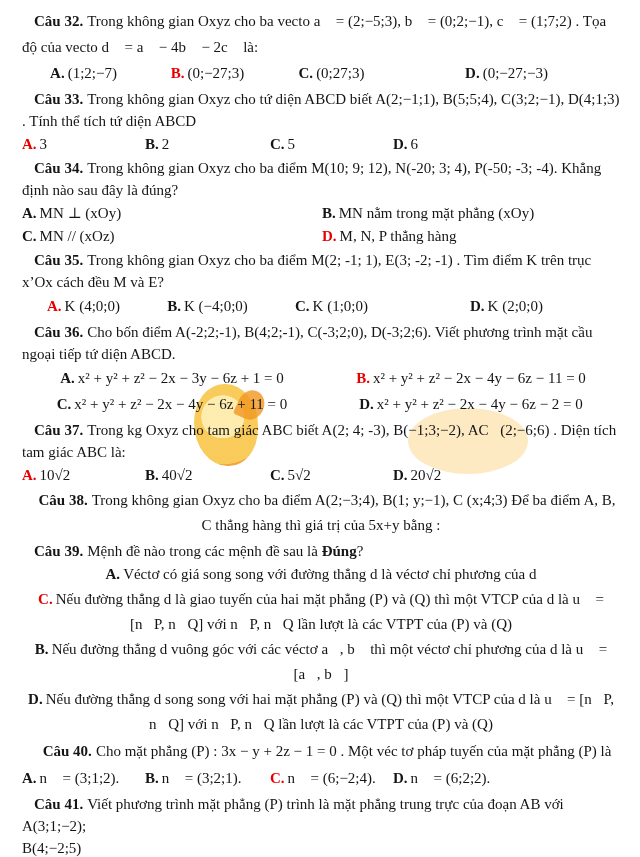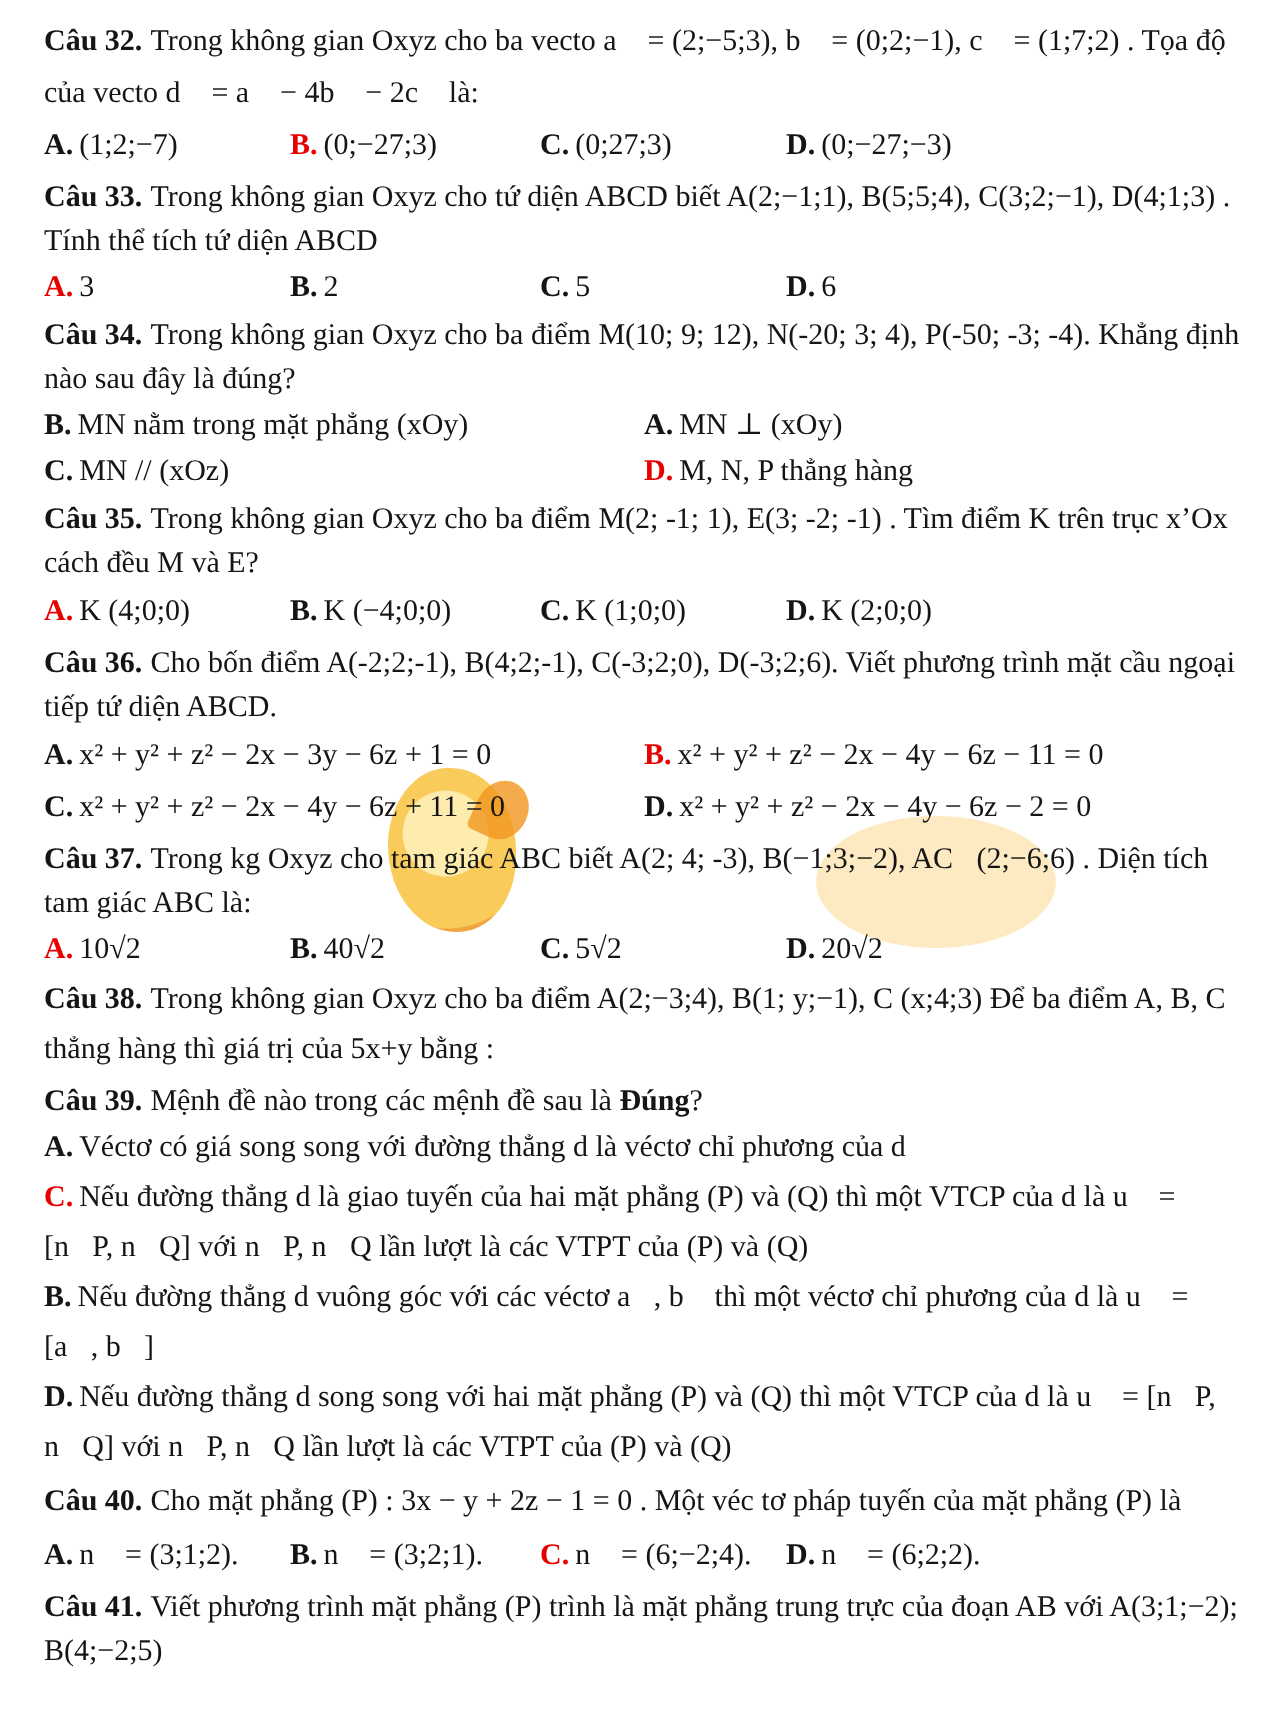--- a/index.html
+++ b/index.html
@@ -5,28 +5,28 @@
   html,body{margin:0;padding:0;}
   body{
     width:640px;height:857px;box-sizing:border-box;
     padding:8px 20px 6px 22px;background:#ffffff;color:#151515;
     font-family:"Liberation Serif","DejaVu Serif",serif;
     font-size:15px;line-height:22px;position:relative;overflow:hidden;
   }
   .content{position:relative;z-index:1;}
   .q{margin:0 0 2px 0;}
   .stem{margin:0;}
-  .qlab{font-weight:700;padding-right:4px;}
+  .qlab{font-weight:700;padding-right:4px;margin-left:12px;}
   .ak{font-weight:700;padding-right:3px;}
   .row4{display:grid;grid-template-columns:123px 125px 123px 1fr;margin:1px 0;}
   .row2{display:grid;grid-template-columns:300px 1fr;margin:1px 0;}
   .optline{margin:0;}
   .red{color:#e80000;}
   .roomy{line-height:26px;}
-  .tall{line-height:25px;}
+  .tall{line-height:25px;text-align:center;}
   
   .wm{position:absolute;left:0;top:0;width:640px;height:857px;z-index:0;pointer-events:none;}
   .wm-text{
     position:absolute;left:228px;top:386px;
     font-family:"DejaVu Sans",sans-serif;font-weight:bold;
     font-size:92px;line-height:92px;letter-spacing:3px;
     color:#f7a44c;opacity:0.48;
   }
   .wm-blob{
     position:absolute;left:408px;top:408px;width:120px;height:66px;
@@ -69,22 +69,22 @@
       <div class="ans"><b class="ak red">A.</b><span>3</span></div>
       <div class="ans"><b class="ak">B.</b><span>2</span></div>
       <div class="ans"><b class="ak">C.</b><span>5</span></div>
       <div class="ans"><b class="ak">D.</b><span>6</span></div>
     </div>
   </section>
 
   <section class="q">
     <p class="stem"><b class="qlab">Câu 34.</b><span>Trong không gian Oxyz cho ba điểm M(10; 9; 12), N(-20; 3; 4), P(-50; -3; -4). Khẳng định nào sau đây là đúng?</span></p>
     <div class="row2">
+      <div class="ans"><b class="ak">A.</b><span>MN ⊥ (xOy)</span></div>
       <div class="ans"><b class="ak">B.</b><span>MN nằm trong mặt phẳng (xOy)</span></div>
-      <div class="ans"><b class="ak">A.</b><span>MN ⊥ (xOy)</span></div>
     </div>
     <div class="row2">
       <div class="ans"><b class="ak">C.</b><span>MN // (xOz)</span></div>
       <div class="ans"><b class="ak red">D.</b><span>M, N, P  thẳng hàng</span></div>
     </div>
   </section>
 
   <section class="q">
     <p class="stem"><b class="qlab">Câu 35.</b><span>Trong không gian Oxyz cho ba điểm M(2; -1; 1), E(3; -2; -1) . Tìm điểm K trên trục x’Ox cách đều M và E?</span></p>
     <div class="row4 tall">

